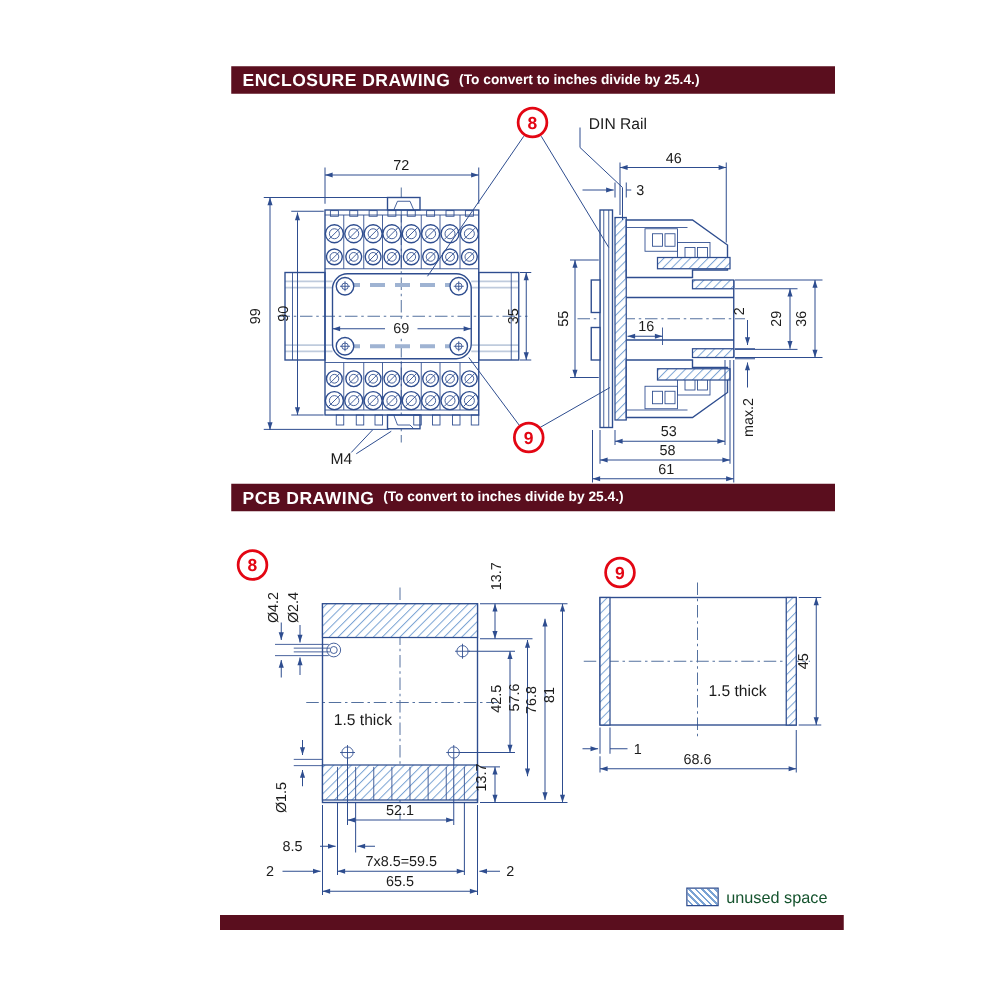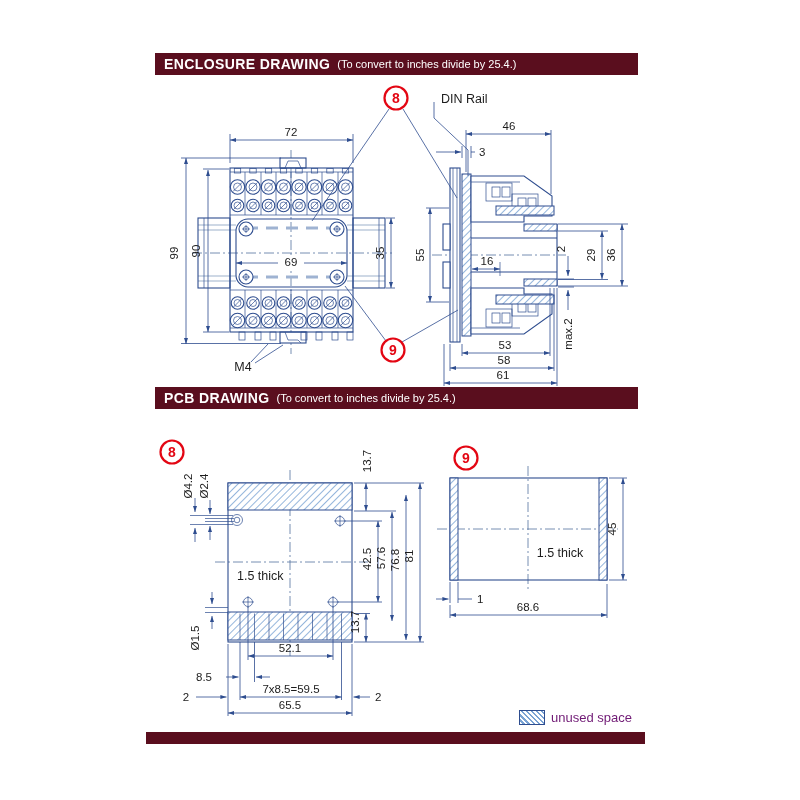--- a/index.html
+++ b/index.html
@@ -1,26 +1,26 @@
 <!DOCTYPE html>
 <html><head>
 <meta charset="utf-8">
 <style>
   html,body{margin:0;padding:0;background:#fff;}
   .page{position:relative;width:692px;height:800px;background:#fff;overflow:hidden;
-        font-family:"Liberation Sans",sans-serif;}
+        font-family:"Liberation Sans",sans-serif;margin-left:30px;}
   .hdr{position:absolute;left:155px;width:483px;height:22px;background:#5A0E1E;
        display:flex;align-items:center;gap:7px;padding-left:9px;box-sizing:border-box;}
   .hdr-title{color:#fff;font-weight:bold;font-size:14px;letter-spacing:.4px;white-space:nowrap;}
-  .hdr-sub{color:#fff;font-weight:normal;font-size:11px;white-space:nowrap;}
+  .hdr-sub{color:#fff;font-weight:bold;font-size:11px;white-space:nowrap;}
   .footer-bar{position:absolute;left:146px;top:732px;width:499px;height:12px;background:#5A0E1E;}
   .legend{position:absolute;left:519px;top:710px;display:flex;align-items:center;gap:6px;}
   .legend .swatch{width:24px;height:13px;border:1px solid #2E4D8F;
     background:repeating-linear-gradient(45deg,#fff 0 2px,#7AA3D4 2px 3.6px);}
-  .legend .cap{font-size:13px;color:#701a75;}
+  .legend .cap{font-size:13px;color:#14532d;}
   svg{position:absolute;left:0;top:0;}
   .o{fill:none;stroke:#2E4D8F;stroke-width:1.1;}
   .tn{fill:none;stroke:#2E4D8F;stroke-width:.7;}
   .wf{fill:#fff;stroke:#2E4D8F;stroke-width:1.1;}
   .d{fill:none;stroke:#2E4D8F;stroke-width:.8;}
   .cl{fill:none;stroke:#54719f;stroke-width:.8;stroke-dasharray:10 3 2 3;}
   .ry{fill:none;stroke:#9FB3D2;stroke-width:3.2;stroke-dasharray:12 8;}
   .gw{fill:none;stroke:#BFCBDD;stroke-width:1.4;}
   .hz{fill:url(#hz);stroke:#2E4D8F;stroke-width:1;}
   text.dm{font:11.5px "Liberation Sans",sans-serif;fill:#1c1c1c;}

